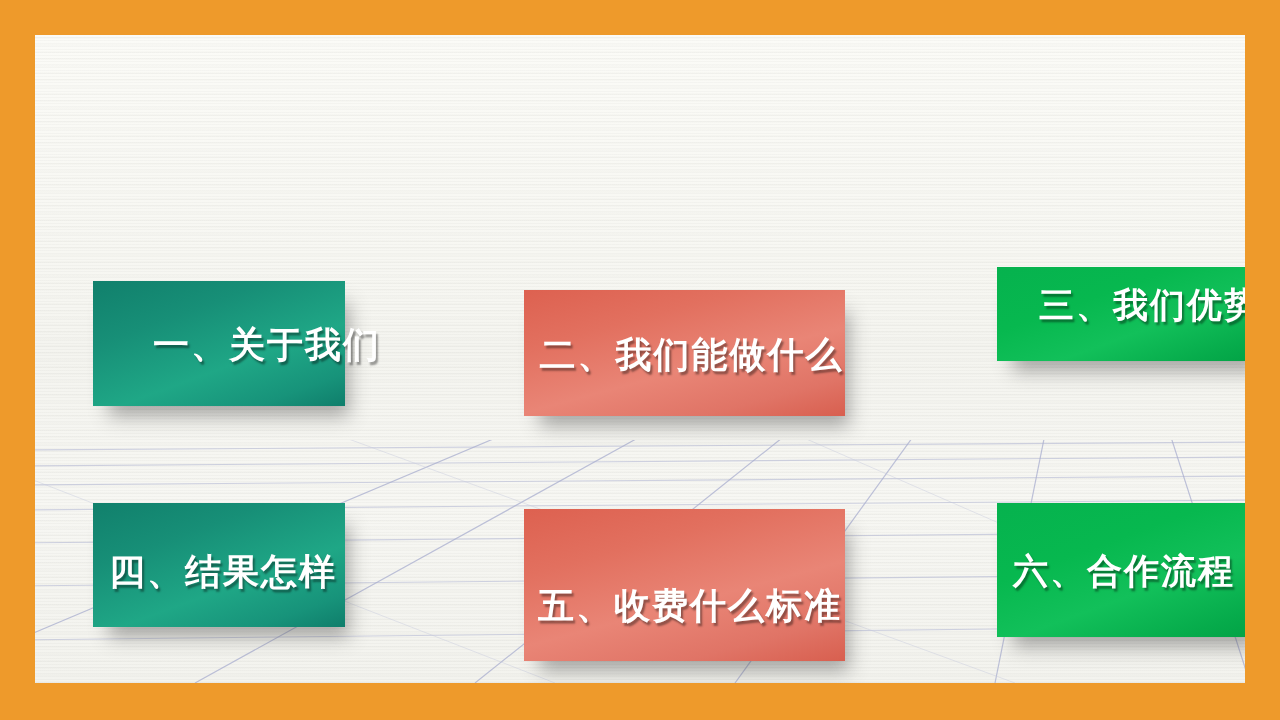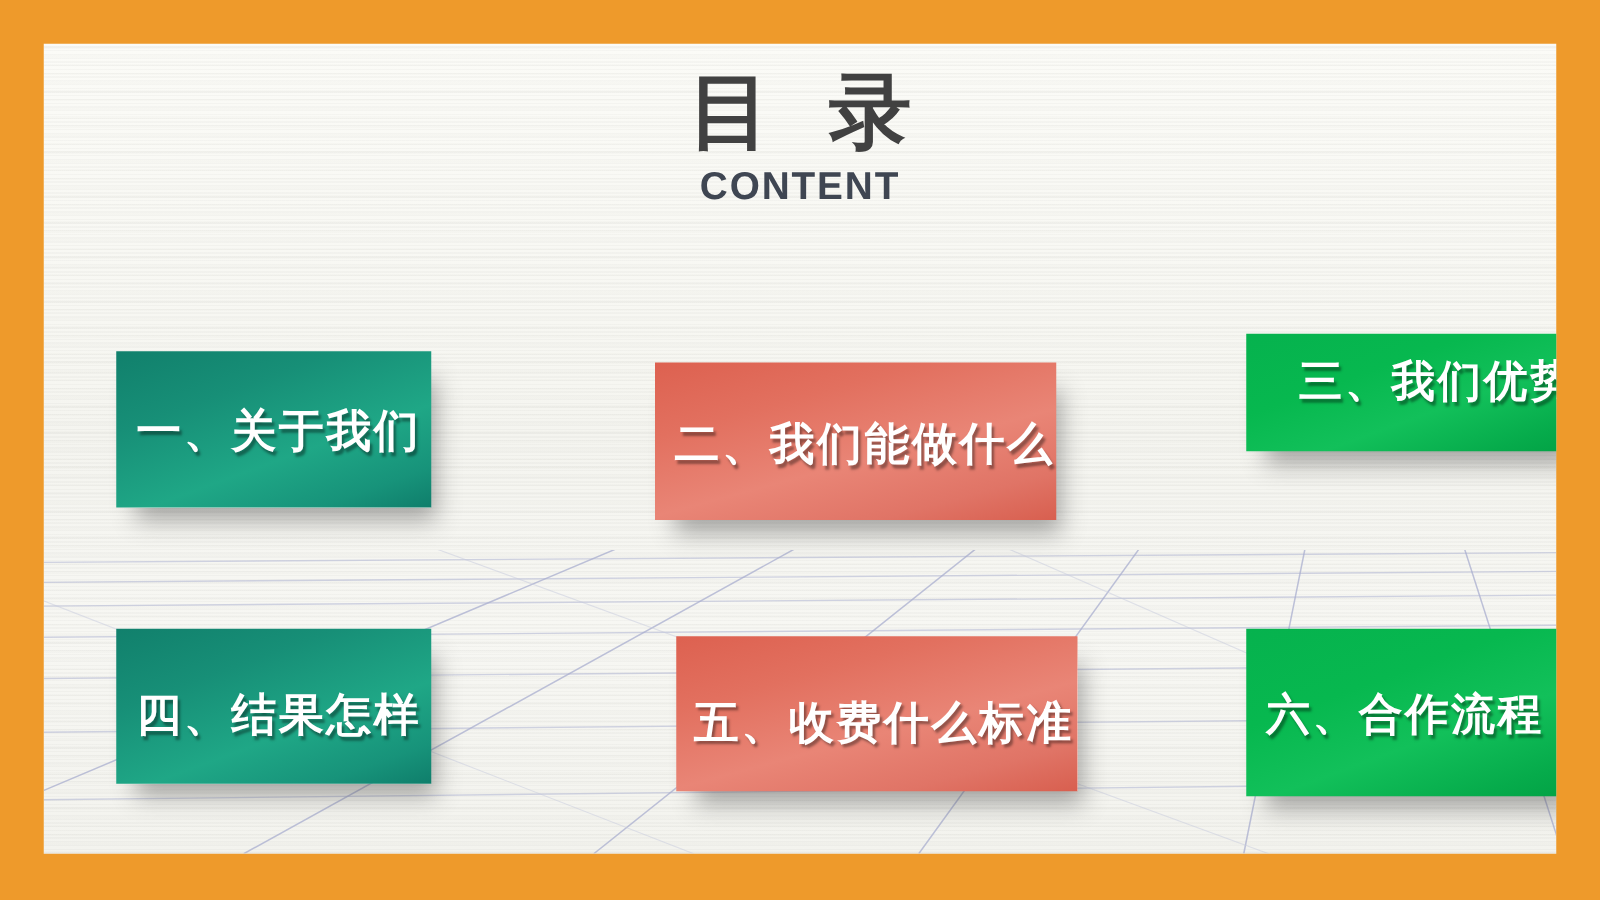--- a/index.html
+++ b/index.html
@@ -118,25 +118,25 @@
     background: linear-gradient(165deg,#dd6150 0%, #e2705f 28%, #e98576 58%, #e07466 82%, #d85f4f 100%);
     box-shadow: 10px 16px 18px -6px rgba(60,60,60,0.42);
   }
   
   .box.green {
     background: linear-gradient(160deg,#06b24e 0%, #07b84f 35%, #12c05a 62%, #06ab4b 88%, #02a245 100%);
     box-shadow: 10px 16px 18px -6px rgba(60,60,60,0.42);
   }
 
   
-  #box-1 { left:58px;  top:246px; width:252px; height:125px; }
+  #box-1 { left:58px;  top:246px; width:252px; height:125px;padding-left:44px; }
   #box-2 { left:489px; top:255px; width:321px; height:126px; }
   #box-3 { left:962px; top:232px; width:258px; height:94px;padding-left:28px; }
   #box-4 { left:58px;  top:468px; width:252px; height:124px; }
-  #box-5 { left:489px; top:474px; width:321px; height:124px;margin-left:17px; }
+  #box-5 { left:489px; top:474px; width:321px; height:152px; }
   #box-6 { left:962px; top:468px; width:258px; height:134px; }
 
   #box-1 .box-label { font-size: 36px; padding: 0 0 36px 16px; }
   #box-2 .box-label { font-size: 36px; padding: 0 0 36px 14px; text-align: center; }
   #box-3 .box-label { font-size: 35px; padding: 0 0 32px 14px; }
   #box-4 .box-label { font-size: 36px; padding: 0 0 30px 16px; }
   #box-5 .box-label { font-size: 36px; padding: 0 0 30px 14px; }
   #box-6 .box-label { font-size: 35px; padding: 0 0 42px 16px; }
 </style>
 </head>
@@ -168,24 +168,20 @@
           <line x1="1215" y1="243" x2="1135" y2="-6"></line>
         </g>
         <g stroke="#c6cadd" stroke-width="0.9" fill="none" opacity="0.5">
           <line x1="-120" y1="-6" x2="520" y2="243"></line>
           <line x1="300" y1="-6" x2="980" y2="243"></line>
           <line x1="760" y1="-6" x2="1330" y2="243"></line>
         </g>
       </svg>
     </div>
 
-    <div class="header">
-      <div class="title-cn">目  录</div>
-      <div class="title-en">CONTENT</div>
-    </div>
 
     <div class="box teal" id="box-1">
       <span class="box-label">一、关于我们</span>
     </div>
 
     <div class="box salmon" id="box-2">
       <span class="box-label">二、我们能做什么</span>
     </div>
 
     <div class="box green" id="box-3">

